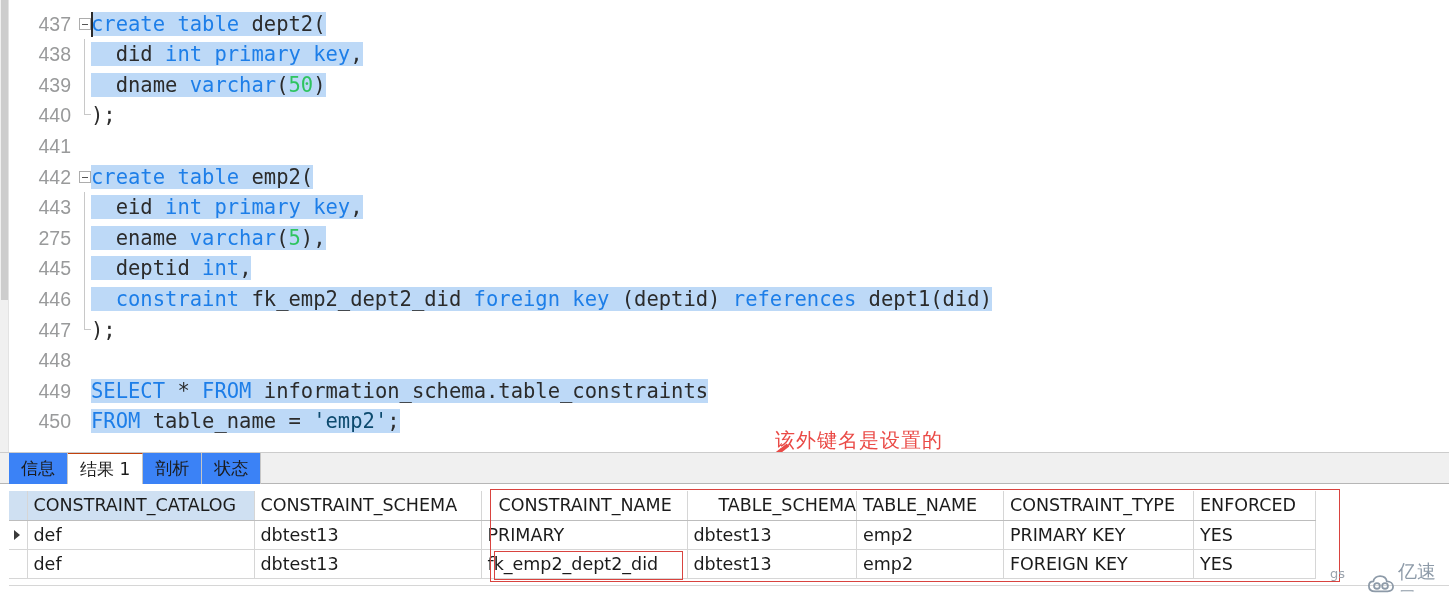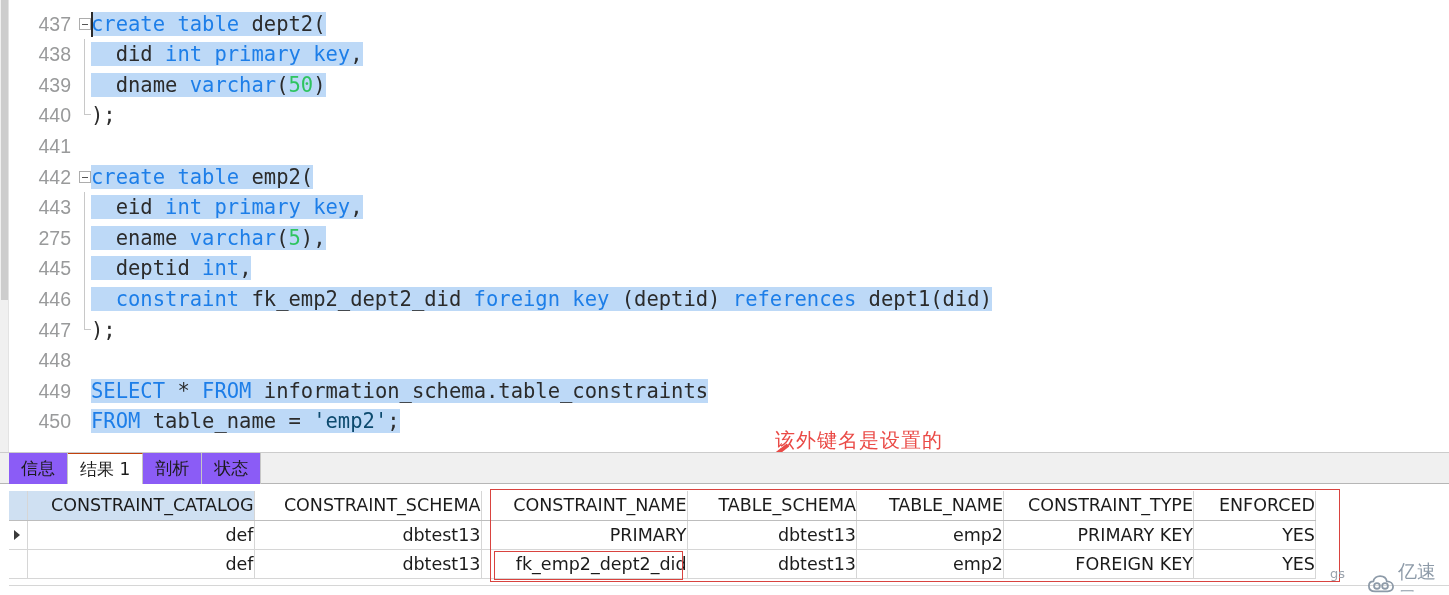--- a/index.html
+++ b/index.html
@@ -75,41 +75,41 @@
 
   
   .tabbar {
     position: absolute; left: 0; top: 452px; width: 1449px; height: 32px;
     background: #f0f0f0; border-top: 1px solid #cccccc; border-bottom: 1px solid #b6b6b6;
   }
   .tabs { position: absolute; left: 9px; top: 0px; height: 32px; display: flex; }
   .tab {
     height: 32px; line-height: 31px; padding: 0 12px;
     font-size: 17px; color: #1b1b1b; font-family: "DejaVu Sans", sans-serif;
-    border-right: 1px solid #c6c6c6; background: #8b5cf6; cursor: default;
+    border-right: 1px solid #c6c6c6; background: #3b82f6; cursor: default;
   }
   .tab.active { background: #ffffff; border-top: 1px solid #c2410c; }
   .tabbar-rest {
     position: absolute; right: 0; top: 0; height: 32px; left: 280px;
     border-bottom: 1px solid #b6b6b6;
   }
 
   
   .grid-wrap {
     position: absolute; left: 0px; top: 484px; width: 1449px; height: 111px;
     background: #ffffff; overflow: hidden;
   }
   .grid {
     position: absolute; left: 9px; top: 7px;
     border-collapse: collapse; table-layout: fixed;
     font-family: "DejaVu Sans", sans-serif; font-size: 17.5px; color: #1b1b1b;
   }
   .grid td, .grid th {
     border-right: 1px solid #d6d6d6; border-bottom: 1px solid #d6d6d6;
-    padding: 0 0 0 6px; height: 29px; text-align: right; font-weight: normal;
+    padding: 0 0 0 6px; height: 29px; text-align: left; font-weight: normal;
     white-space: nowrap; overflow: hidden;
   }
   .grid thead th { border-bottom: 1px solid #bdbdbd; background: #ffffff; }
   .grid thead th.hl { background: #cfe0f2; }
   .grid .rowmark { width: 18px; padding: 0; border-right: 1px solid #d6d6d6; background: #ffffff; }
   .grid thead .rowmark { background: #cfe0f2; }
   .tri {
     width: 0; height: 0; margin-left: 5px;
     border-left: 6px solid #3a3a3a; border-top: 5px solid transparent; border-bottom: 5px solid transparent;
   }

